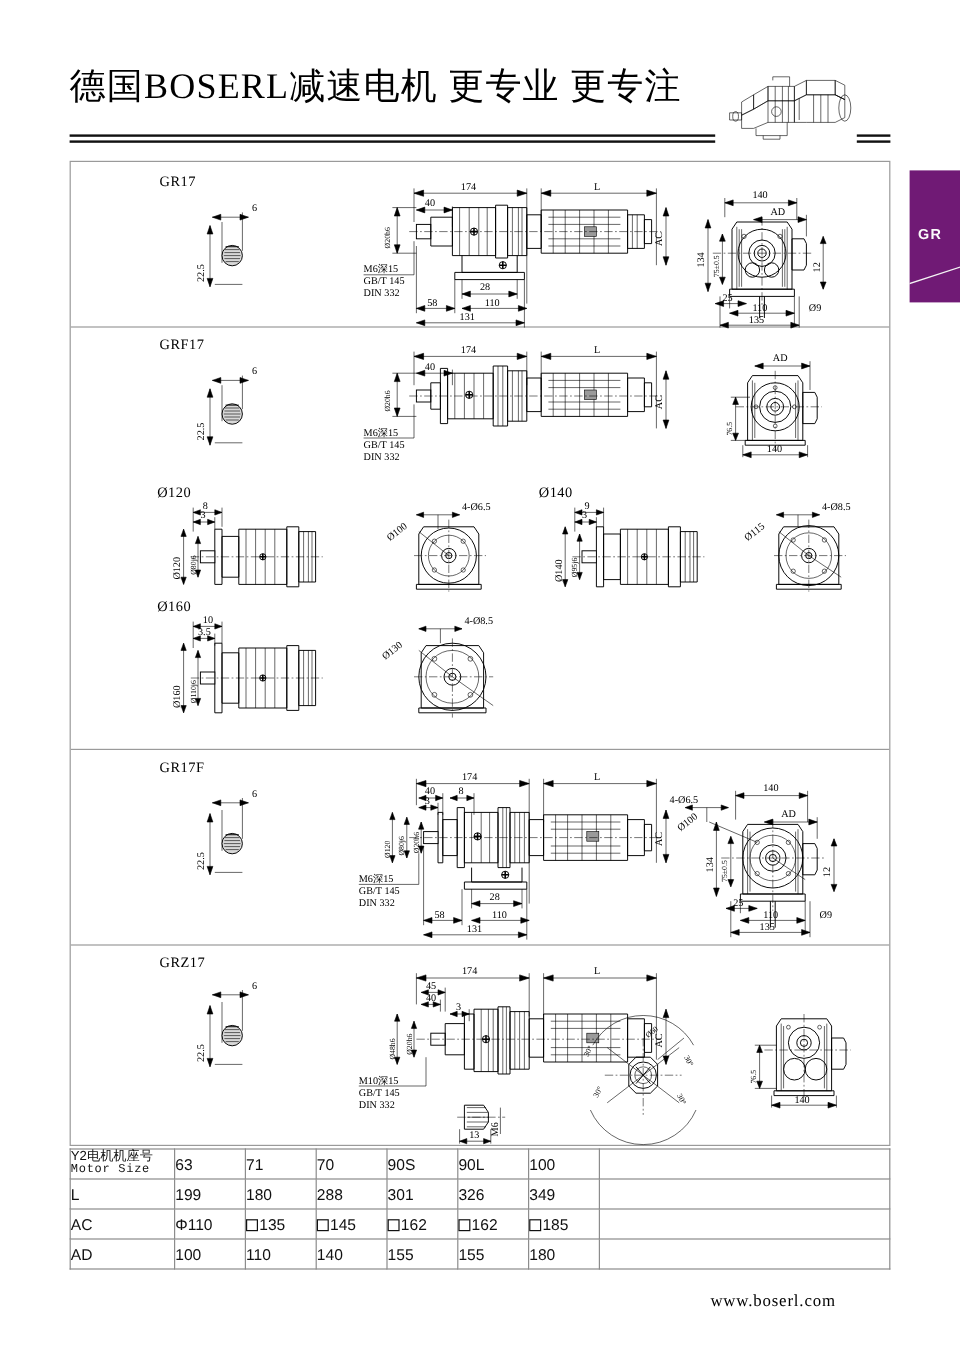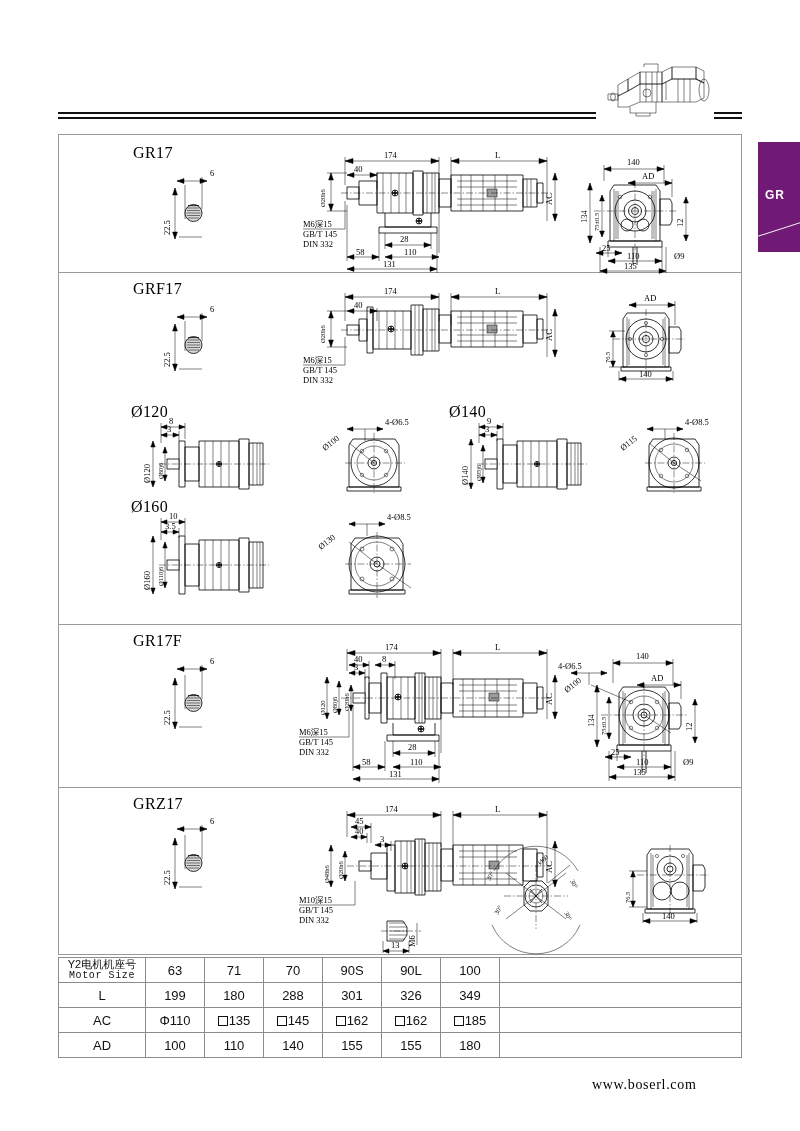--- a/index.html
+++ b/index.html
@@ -38,21 +38,21 @@
 
   
   #sheet{
     position:absolute;left:58px;top:134px;width:684px;height:821px;
     border:1px solid #9a9a9a;box-sizing:border-box;background:#fff;
   }
   .sec-div{position:absolute;left:0;width:682px;height:1px;background:#9a9a9a;}
 
   .sec-title{
     position:absolute;font-family:"Liberation Serif", serif;
-    font-size:16px;letter-spacing:.4px;white-space:nowrap;
+    font-size:12px;letter-spacing:.4px;white-space:nowrap;
   }
 
   
   svg{display:block;overflow:visible;}
   .dwg{position:absolute;}
   .ln{stroke:#000;stroke-width:.8;fill:none;}
   .ln2{stroke:#000;stroke-width:1.3;fill:none;}
   .thin{stroke:#000;stroke-width:.5;fill:none;}
   .dim{stroke:#000;stroke-width:.5;fill:none;}
   .ctr{stroke:#000;stroke-width:.45;fill:none;stroke-dasharray:7 2 1.5 2;}
@@ -62,21 +62,21 @@
   text.t{font-family:"Liberation Serif", serif;font-size:8.5px;fill:#000;}
   text.ts{font-family:"Liberation Serif", serif;font-size:6.5px;fill:#000;}
 
   
   #spec-table{
     position:absolute;left:58px;top:957px;width:684px;
     border-collapse:collapse;
     font-family:"Liberation Sans", sans-serif;font-size:13px;
   }
   #spec-table td{
-    border:1px solid #8c8c8c;text-align:center;height:24px;padding:0;
+    border:1px solid #8c8c8c;height:24px;padding:0;
     color:#111;
   }
   #spec-table td.rowhead{width:86px;font-size:13px;}
   #spec-table td.valcell{width:58px;}
   #spec-table td.pad{border-left:1px solid #8c8c8c;}
   .cn-head{
     display:block;font-family:"Liberation Sans", sans-serif;
     font-size:11px;line-height:11px;
   }
   .en-head{
@@ -89,20 +89,21 @@
   
   #footer-url{
     position:absolute;left:592px;top:1077px;
     font-family:"Liberation Serif", serif;font-size:14px;letter-spacing:.7px;
   }
 </style>
 </head>
 <body>
 
 <div id="header">
+  <div id="header-title">德国BOSERL减速电机  更专业  更专注</div>
 
   <div id="header-logo">
     <svg width="120" height="62" viewBox="0 0 120 62">
       <g class="thin">
         <path d="M18 38 L18 27 L28 21 L28 33 Z"></path>
         <path d="M28 21 L40 14 L40 26 L28 33 Z"></path>
         <path d="M40 14 L62 14 L62 26 L40 26 Z"></path>
         <path d="M62 14 L72 9 L72 21 L62 26 Z"></path>
         <path d="M72 9 L96 9 L96 21 L72 21 Z"></path>
         <path d="M96 9 L104 13 L104 25 L96 21 Z"></path>

